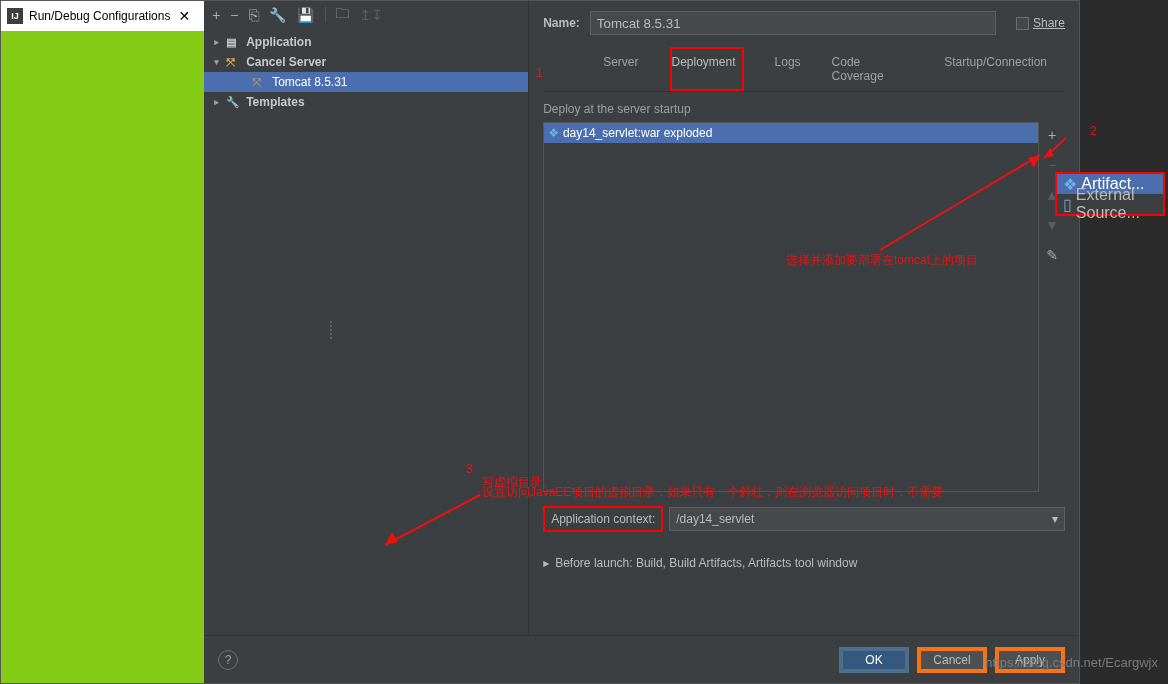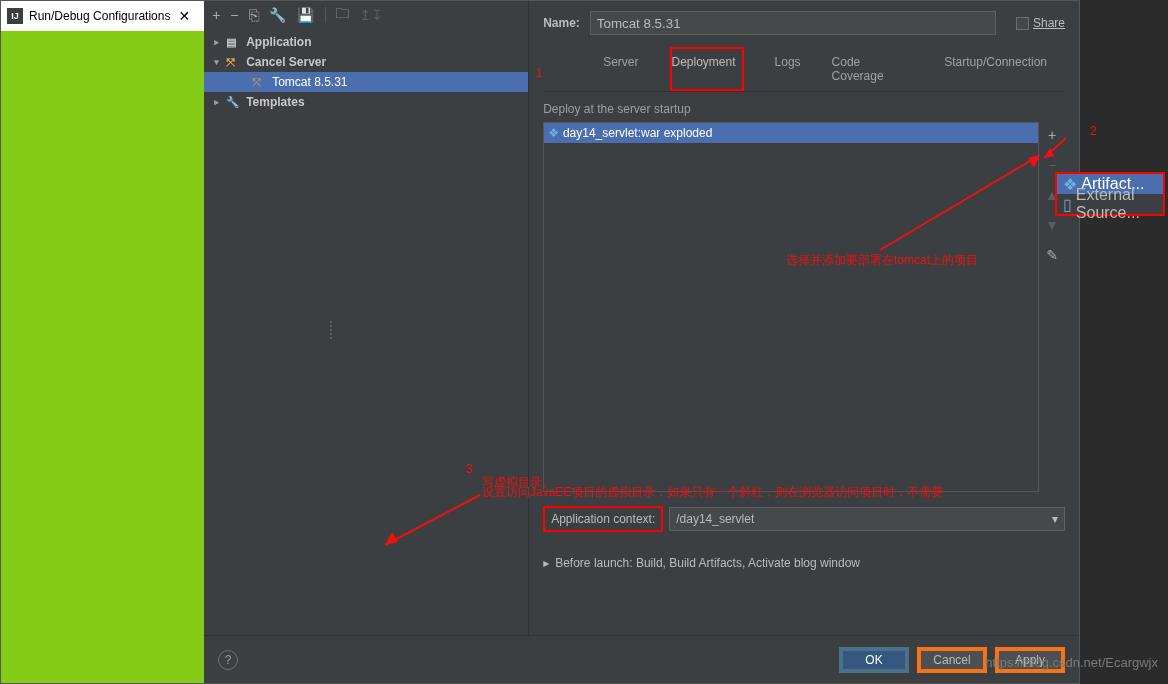--- a/index.html
+++ b/index.html
@@ -146,21 +146,21 @@
         <div class="context-row">
           <div class="ctx-label-box">Application context:</div>
           <div class="ctx-select">
             <span>/day14_servlet</span>
             <span>▾</span>
           </div>
         </div>
 
         <div class="before-launch">
           <span>▸</span>
-          <span>Before launch: Build, Build Artifacts, Activate blog window</span>
+          <span>Before launch: Build, Build Artifacts, Artifacts tool window</span>
         </div>
       </div>
 
     </div>
 
     <div class="footer">
       <div class="help">?</div>
       <div class="footer-btns">
         <div class="fbtn primary">OK</div>
         <div class="fbtn">Cancel</div>

